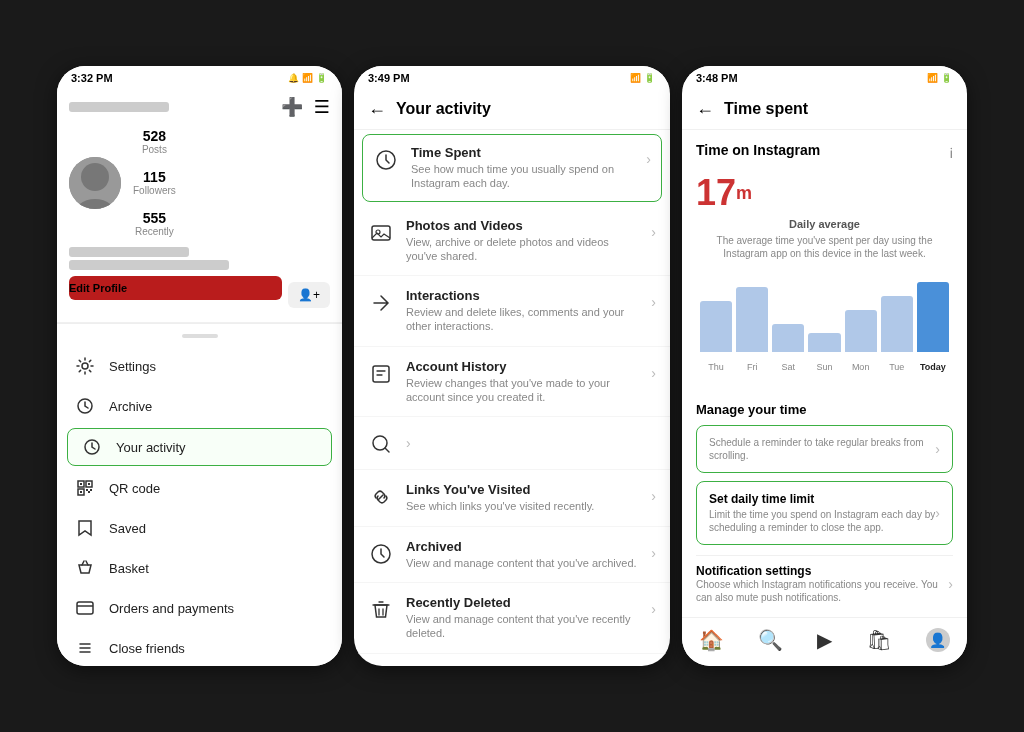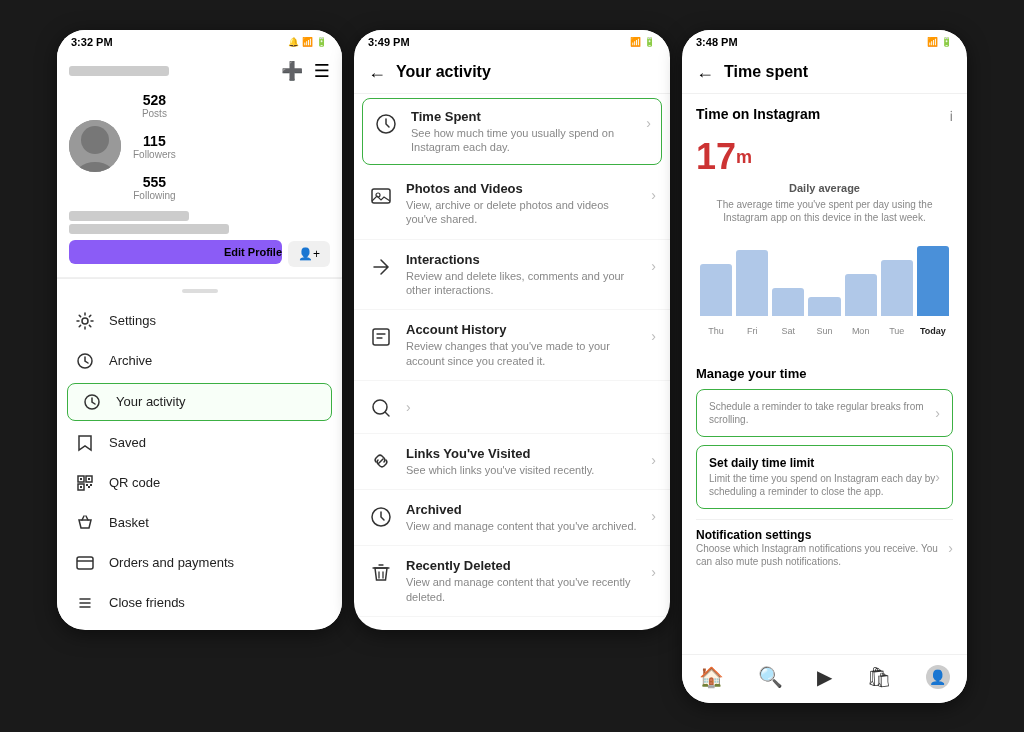--- a/index.html
+++ b/index.html
@@ -21,21 +21,21 @@
     }
     .phone {
       background: #fff;
       border-radius: 28px;
       overflow: hidden;
       box-shadow: 0 4px 20px rgba(0,0,0,0.5);
       position: relative;
     }
     .phone-1 { width: 285px; height: 600px; }
     .phone-2 { width: 316px; height: 600px; }
-    .phone-3 { width: 285px; height: 673px; }
+    .phone-3 { width: 285px; height: 600px; }
 
     
     .status-bar {
       background: #fff;
       padding: 6px 14px 4px;
       display: flex;
       justify-content: space-between;
       align-items: center;
       font-size: 10px;
       font-weight: 600;
@@ -68,30 +68,30 @@
     .stat-label { font-size: 10px; color: #888; }
     .avatar-circle {
       width: 52px;
       height: 52px;
       border-radius: 50%;
       background: #888;
       overflow: hidden;
       flex-shrink: 0;
     }
     .edit-profile-btn {
-      background: #8b5cf6;
+      background: #b91c1c;
       border: none;
       border-radius: 6px;
       padding: 6px 0;
       font-size: 11px;
       font-weight: 600;
       width: 100%;
       cursor: pointer;
-      text-align: right;
-      margin-bottom: 5px;
+      text-align: left;
+      margin-bottom: 14px;
     }
     .profile-actions {
       display: flex;
       gap: 6px;
       align-items: center;
     }
     .add-person-btn {
       background: #f0f0f0;
       border: none;
       border-radius: 6px;
@@ -297,21 +297,21 @@
           <div class="stat-item">
             <div class="stat-number">528</div>
             <div class="stat-label">Posts</div>
           </div>
           <div class="stat-item">
             <div class="stat-number">115</div>
             <div class="stat-label">Followers</div>
           </div>
           <div class="stat-item">
             <div class="stat-number">555</div>
-            <div class="stat-label">Following</div>
+            <div class="stat-label">Recently</div>
           </div>
         </div>
       </div>
       <div style="margin-bottom:6px;">
         <div class="blur-text" style="width:120px;"></div>
         <div class="blur-text" style="width:160px;"></div>
       </div>
       <div class="profile-actions">
         <button class="edit-profile-btn" style="flex:1;">Edit Profile</button>
         <button class="add-person-btn">👤+</button>
@@ -342,48 +342,48 @@
       </div>
 
       <div class="menu-item highlighted">
         <div class="menu-icon">
           <svg width="18" height="18" viewBox="0 0 18 18" fill="none">
               <circle cx="9" cy="9" r="7" stroke="#333" stroke-width="1.5"></circle>
               <path d="M9 5v4l3 2" stroke="#333" stroke-width="1.5" stroke-linecap="round"></path>
             </svg>
         </div>
         <span>Your activity</span>
-      </div>
-
-      <div class="menu-item">
-        <div class="menu-icon">
-          <svg width="16" height="18" viewBox="0 0 16 18" fill="none">
-              <path d="M2 2h12v14l-6-4-6 4V2z" stroke="#333" stroke-width="1.5"></path>
-            </svg>
-        </div>
-        <span>Saved</span>
       </div>
 
       <div class="menu-item">
         <div class="menu-icon">
           <svg width="18" height="18" viewBox="0 0 18 18" fill="none">
               <rect x="2" y="2" width="6" height="6" stroke="#333" stroke-width="1.5"></rect>
               <rect x="10" y="2" width="6" height="6" stroke="#333" stroke-width="1.5"></rect>
               <rect x="2" y="10" width="6" height="6" stroke="#333" stroke-width="1.5"></rect>
               <rect x="4" y="4" width="2" height="2" fill="#333"></rect>
               <rect x="12" y="4" width="2" height="2" fill="#333"></rect>
               <rect x="4" y="12" width="2" height="2" fill="#333"></rect>
               <path d="M10 10h2v2h-2zM12 12h2v2h-2zM14 10h2v2h-2z" fill="#333"></path>
             </svg>
         </div>
         <span>QR code</span>
       </div>
 
       <div class="menu-item">
         <div class="menu-icon">
+          <svg width="16" height="18" viewBox="0 0 16 18" fill="none">
+              <path d="M2 2h12v14l-6-4-6 4V2z" stroke="#333" stroke-width="1.5"></path>
+            </svg>
+        </div>
+        <span>Saved</span>
+      </div>
+
+      <div class="menu-item">
+        <div class="menu-icon">
           <svg width="18" height="18" viewBox="0 0 18 18" fill="none">
               <path d="M3 6h12l-2 8H5L3 6z" stroke="#333" stroke-width="1.5"></path>
               <path d="M6 6L8 2M12 6l-2-4" stroke="#333" stroke-width="1.5" stroke-linecap="round"></path>
             </svg>
         </div>
         <span>Basket</span>
       </div>
 
       <div class="menu-item">
         <div class="menu-icon">

